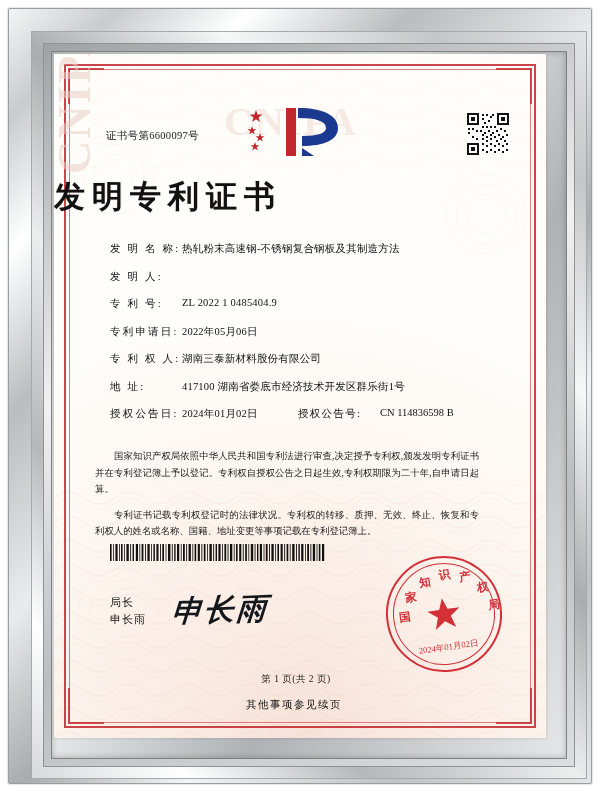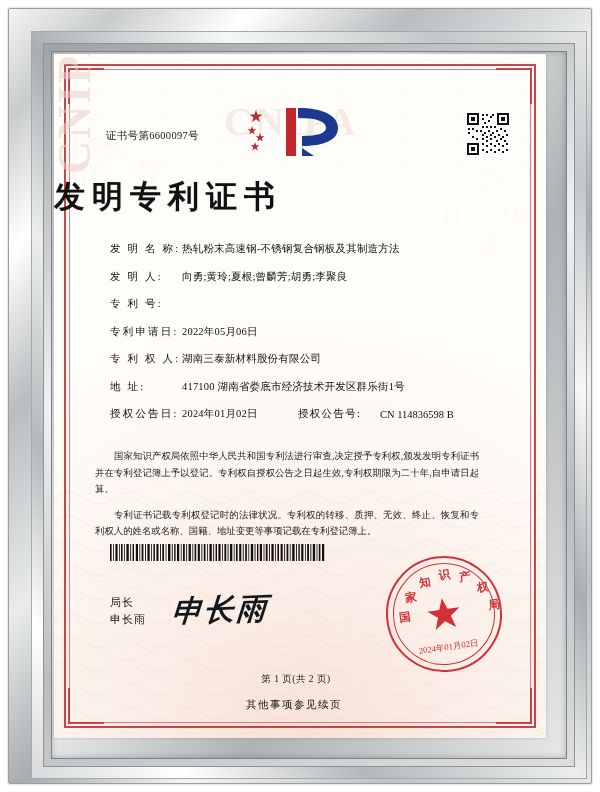--- a/index.html
+++ b/index.html
@@ -186,21 +186,21 @@
 
   
   .fields {
     position: absolute;
     left: 56px;
     top: 188px;
     width: 388px;
   }
   .field-row {
     display: flex;
-    align-items: center;
+    align-items: flex-start;
     margin-bottom: 13.5px;
     font-family: "Liberation Serif", serif;
     font-size: 10.5px;
     color: #111;
   }
   .field-label {
     flex: 0 0 72px;
     letter-spacing: 2.2px;
     white-space: nowrap;
   }
@@ -475,24 +475,24 @@
 
   <div class="title">发明专利证书</div>
 
   <div class="fields">
     <div class="field-row">
       <span class="field-label">发 明 名 称:</span>
       <span class="field-value">热轧粉末高速钢-不锈钢复合钢板及其制造方法</span>
     </div>
     <div class="field-row">
       <span class="field-label">发 明 人:</span>
-      <span class="field-value">向勇;黄玲;夏根;曾麟芳;胡勇;李聚良</span>
     </div>
     <div class="field-row">
       <span class="field-label">专 利 号:</span>
+      <span class="field-value">ZL 2022 1 0485404.9</span>
     </div>
     <div class="field-row">
       <span class="field-label">专利申请日:</span>
       <span class="field-value">2022年05月06日</span>
     </div>
     <div class="field-row">
       <span class="field-label">专 利 权 人:</span>
       <span class="field-value">湖南三泰新材料股份有限公司</span>
     </div>
     <div class="field-row">

